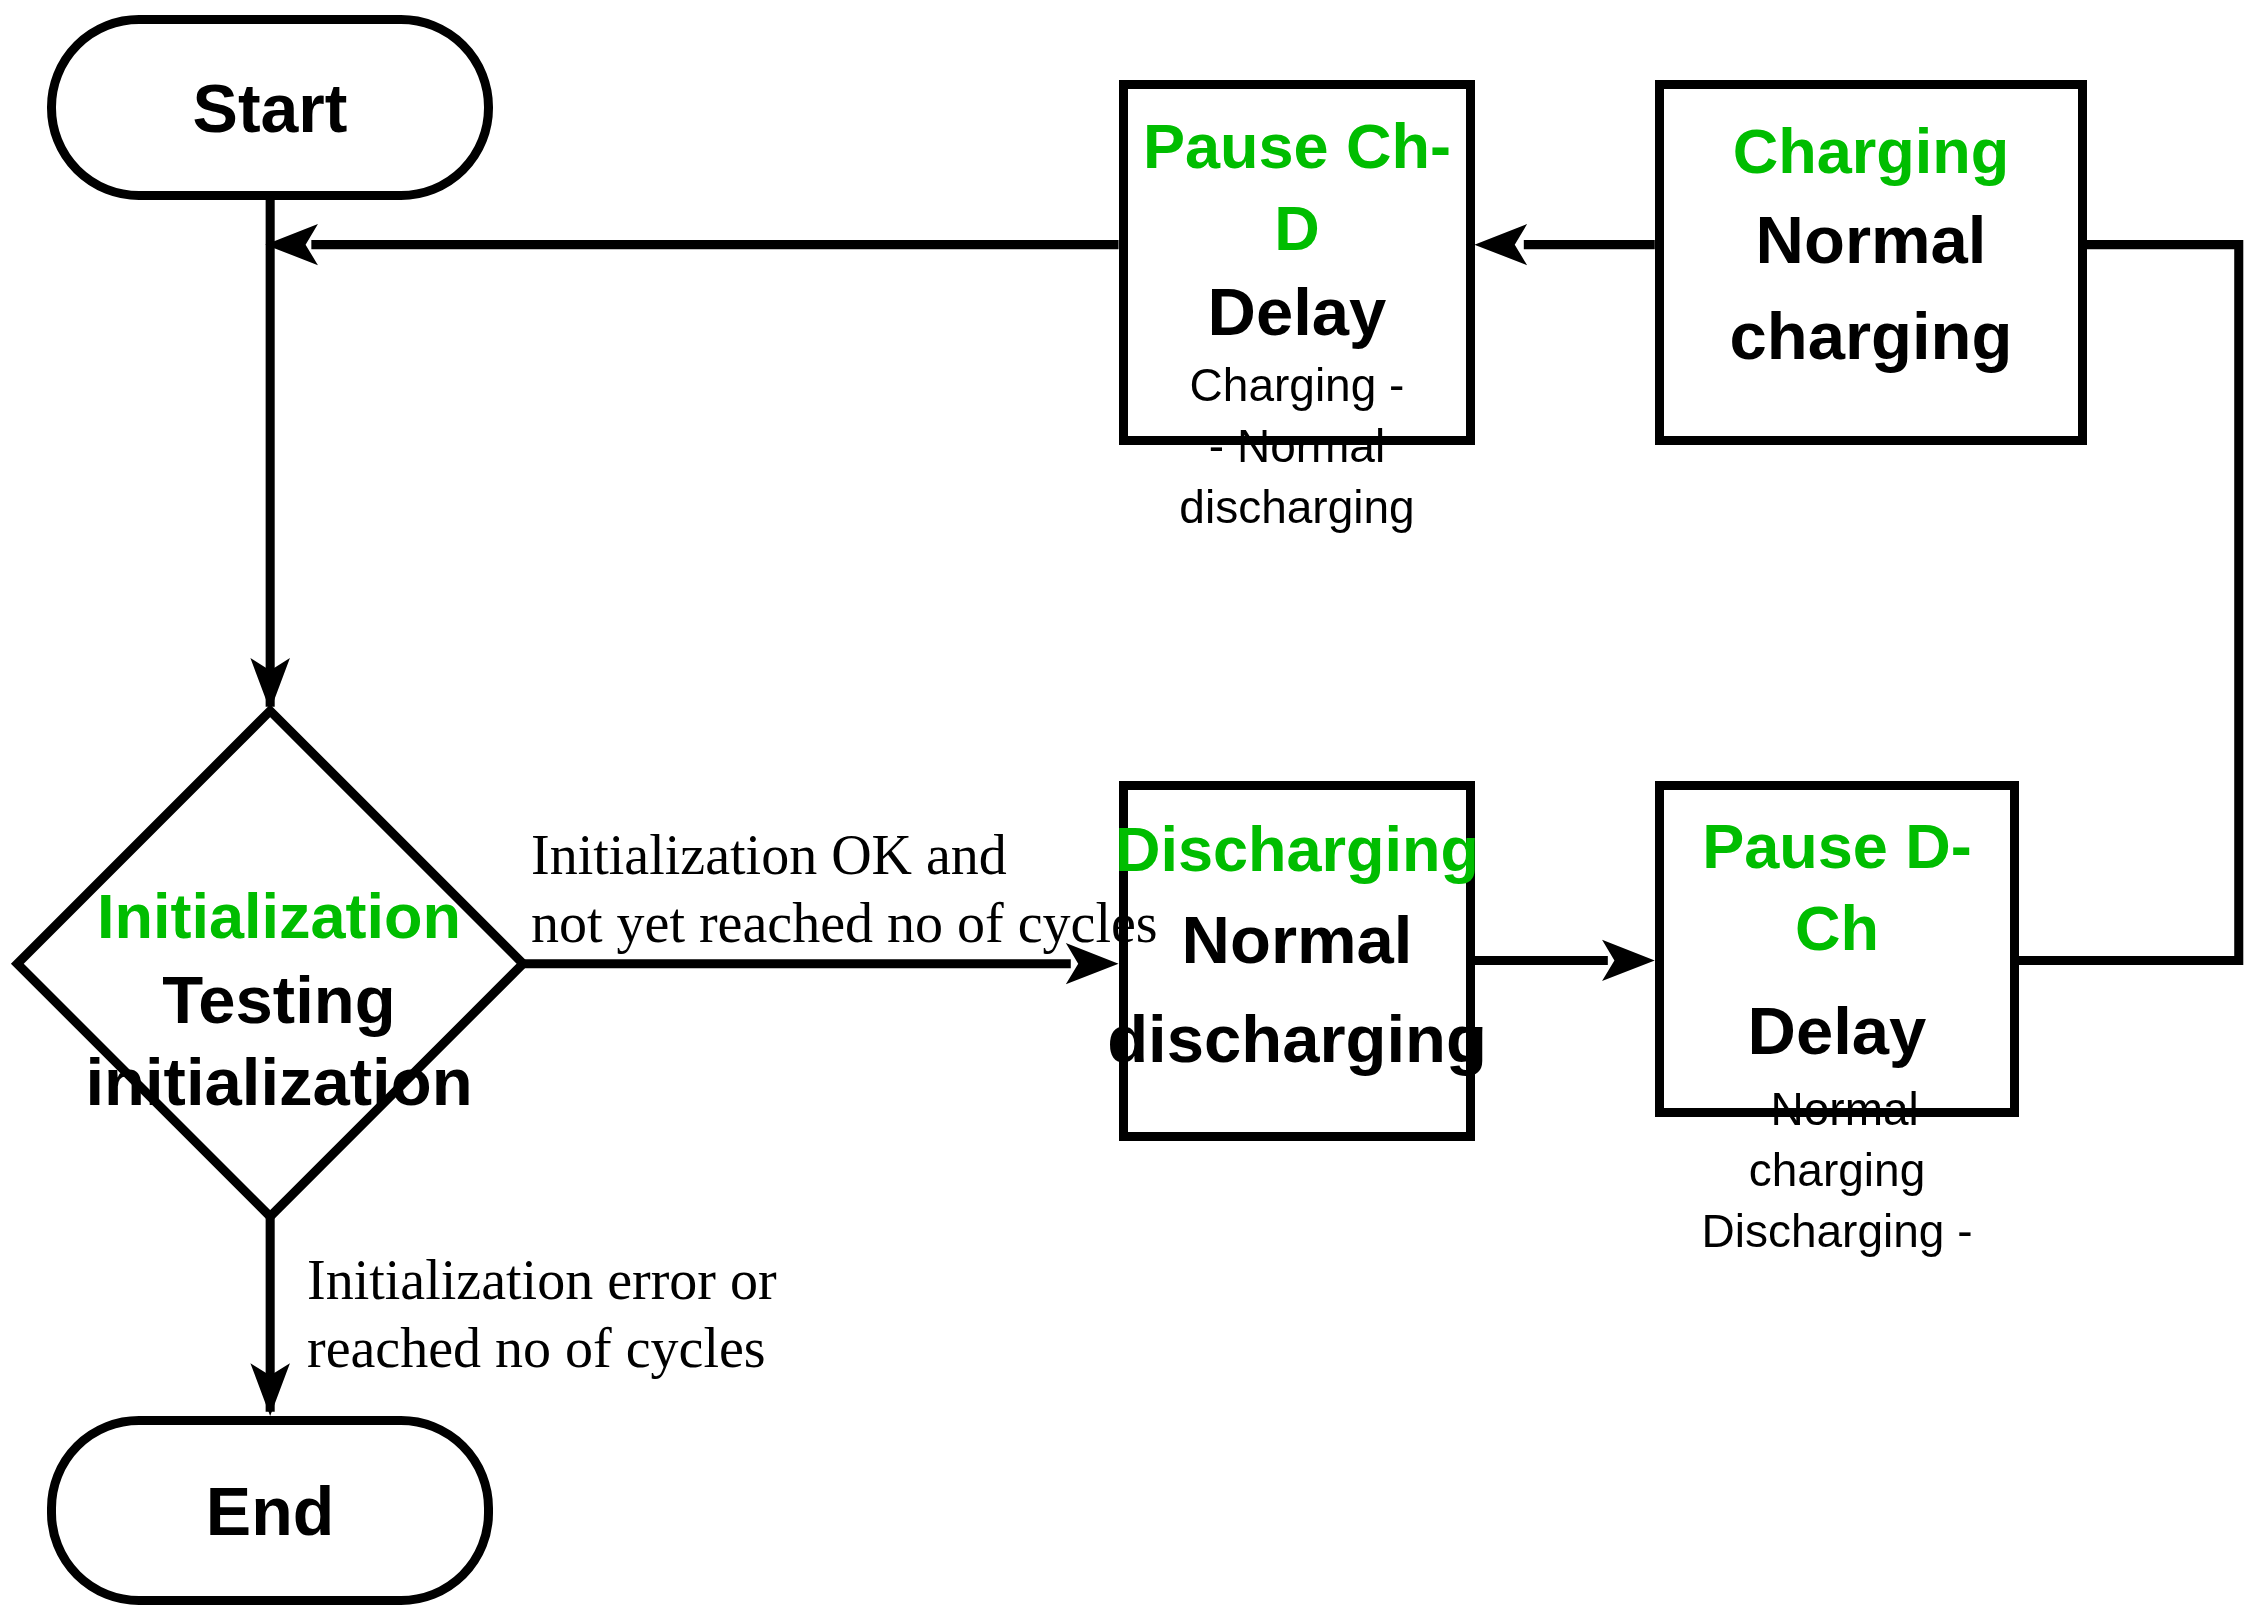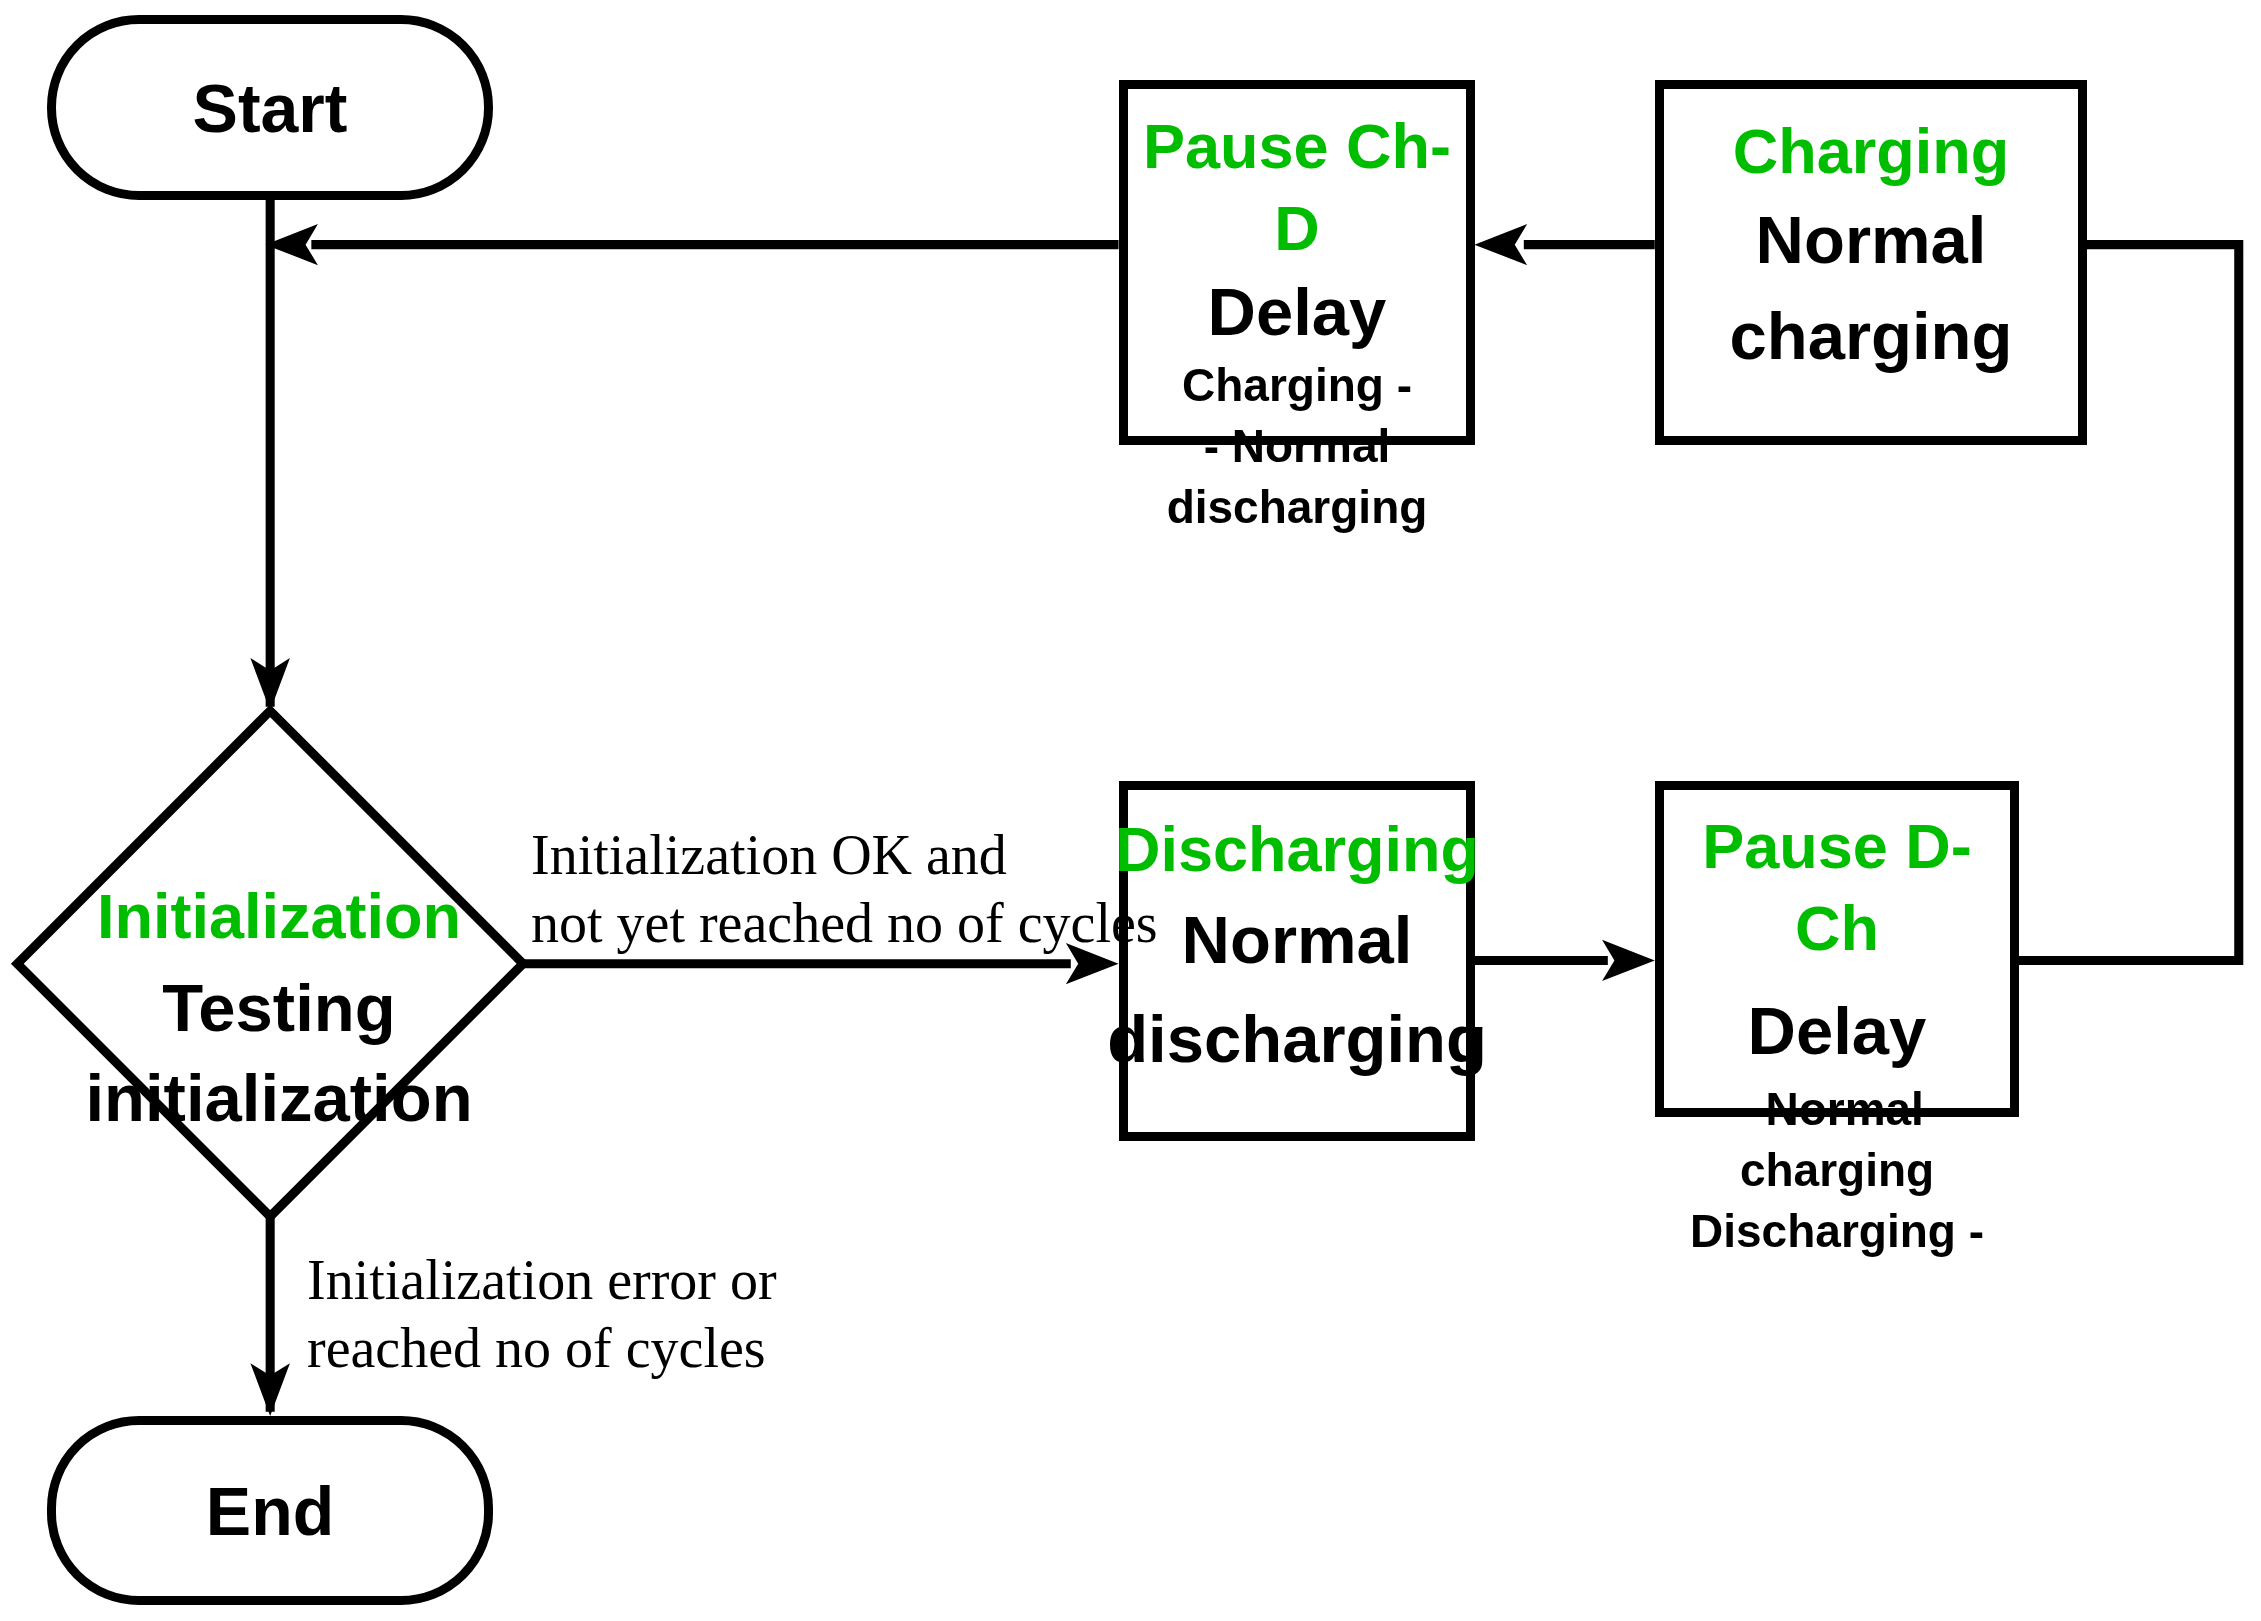--- a/index.html
+++ b/index.html
@@ -21,41 +21,41 @@
     color:#000000;
   }
   .stadium{
     border-radius:92px;
     justify-content:center;
   }
   .stadium .big{font-size:68px;font-weight:600;}
   .rectbox{justify-content:flex-start;}
   .title{color:var(--green,#00bd00);font-size:63px;font-weight:600;line-height:82px;}
   .main{font-size:67px;font-weight:600;line-height:92px;}
-  .sub{font-size:46px;font-weight:700;line-height:61px;}
+  .sub{font-size:46px;font-weight:400;line-height:61px;}
 
   #start-node{left:47px;top:15px;width:446px;height:185px;}
   #end-node{left:47px;top:1416px;width:446px;height:189px;}
 
   #pause-chd-node{left:1119px;top:80px;width:356px;height:365px;padding-top:16px;}
   #pause-chd-node .main{line-height:86px;}
   #charging-node{left:1655px;top:80px;width:432px;height:365px;padding-top:21.4px;}
   #charging-node .main{line-height:96px;}
   #discharging-node{left:1119px;top:781px;width:356px;height:360px;padding-top:18px;}
   #discharging-node .main{line-height:99px;}
   #pause-dch-node{left:1655px;top:781px;width:364px;height:336px;padding-top:15px;}
   #pause-dch-node .main{line-height:97px;margin-top:13px;}
 
   
   #init-text{
     position:absolute;left:77px;top:873px;width:404px;
     display:flex;flex-direction:column;align-items:center;text-align:center;
   }
   #init-text .title{line-height:86px;}
-  #init-text .main{line-height:82px;margin-top:8px;}
+  #init-text .main{line-height:82px;}
 
   .edge-label{
     position:absolute;
     font-family:"Liberation Serif",serif;
     font-size:56px;line-height:68px;font-weight:400;
     color:#000000;white-space:nowrap;
   }
   #ok-label{left:531px;top:821px;}
   #error-label{left:307px;top:1246px;}
 </style>

